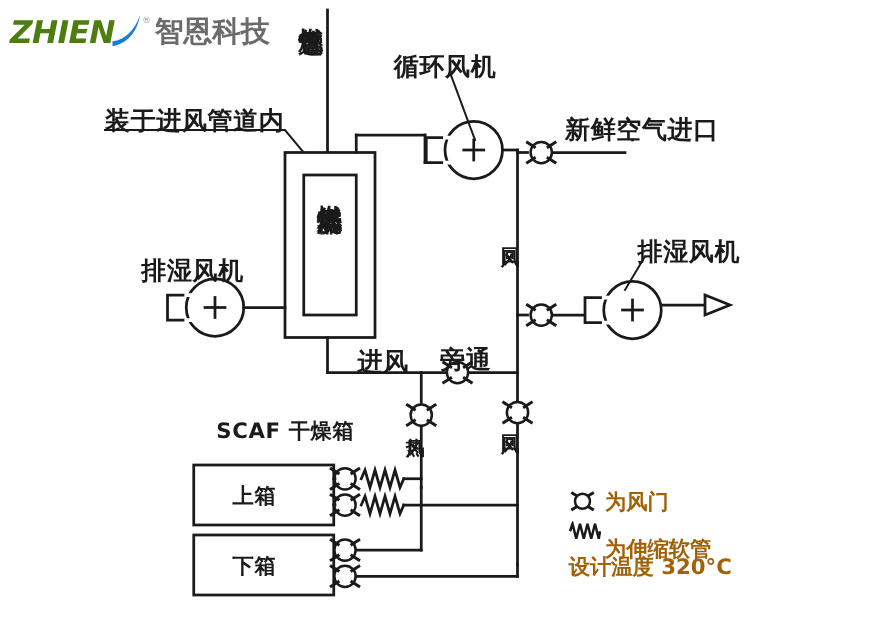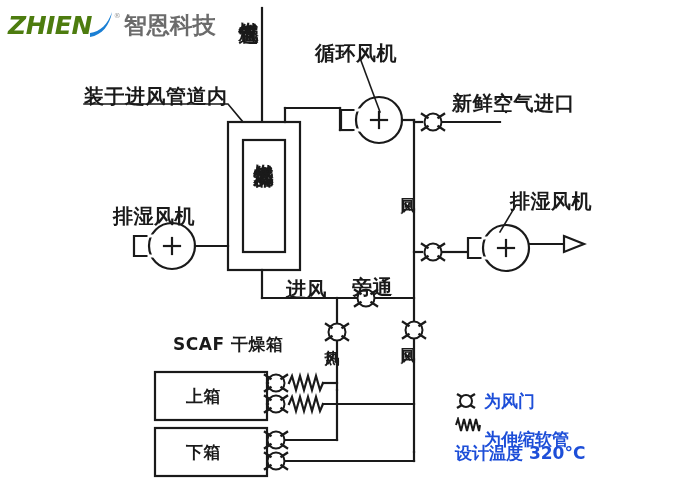--- a/index.html
+++ b/index.html
@@ -20,21 +20,21 @@
   #logo{position:absolute;left:8px;top:10px;height:30px;display:flex;align-items:center;}
   #logo .mark{font-size:25px;font-weight:800;font-style:italic;color:#4d7c0f;
        font-family:"DejaVu Sans","Liberation Sans",sans-serif;letter-spacing:-0.5px;}
   #logo .swoosh{position:relative;width:26px;height:28px;margin-left:-4px;}
   #logo .cn{font-size:23px;font-weight:700;color:#6b6b6b;margin-left:3px;
        font-family:"DejaVu Sans","Liberation Sans",sans-serif;letter-spacing:0px;}
   #logo .tm{font-size:7px;color:#9a9a9a;align-self:flex-start;margin-top:2px;}
 
   .legend{position:absolute;}
   .legend .row{display:flex;align-items:center;height:26px;}
-  .legend .txt{font-size:17px;font-weight:700;color:#1d4ed8;margin-left:7px;}
+  .legend .txt{font-size:17px;font-weight:700;color:#a16207;margin-left:7px;}
   .legend .sym{width:22px;height:20px;position:relative;}
 </style>
 </head>
 <body>
 
 <div id="stage">
 
   <div id="logo">
     <span class="mark">ZHIEN</span>
     <span class="swoosh">

